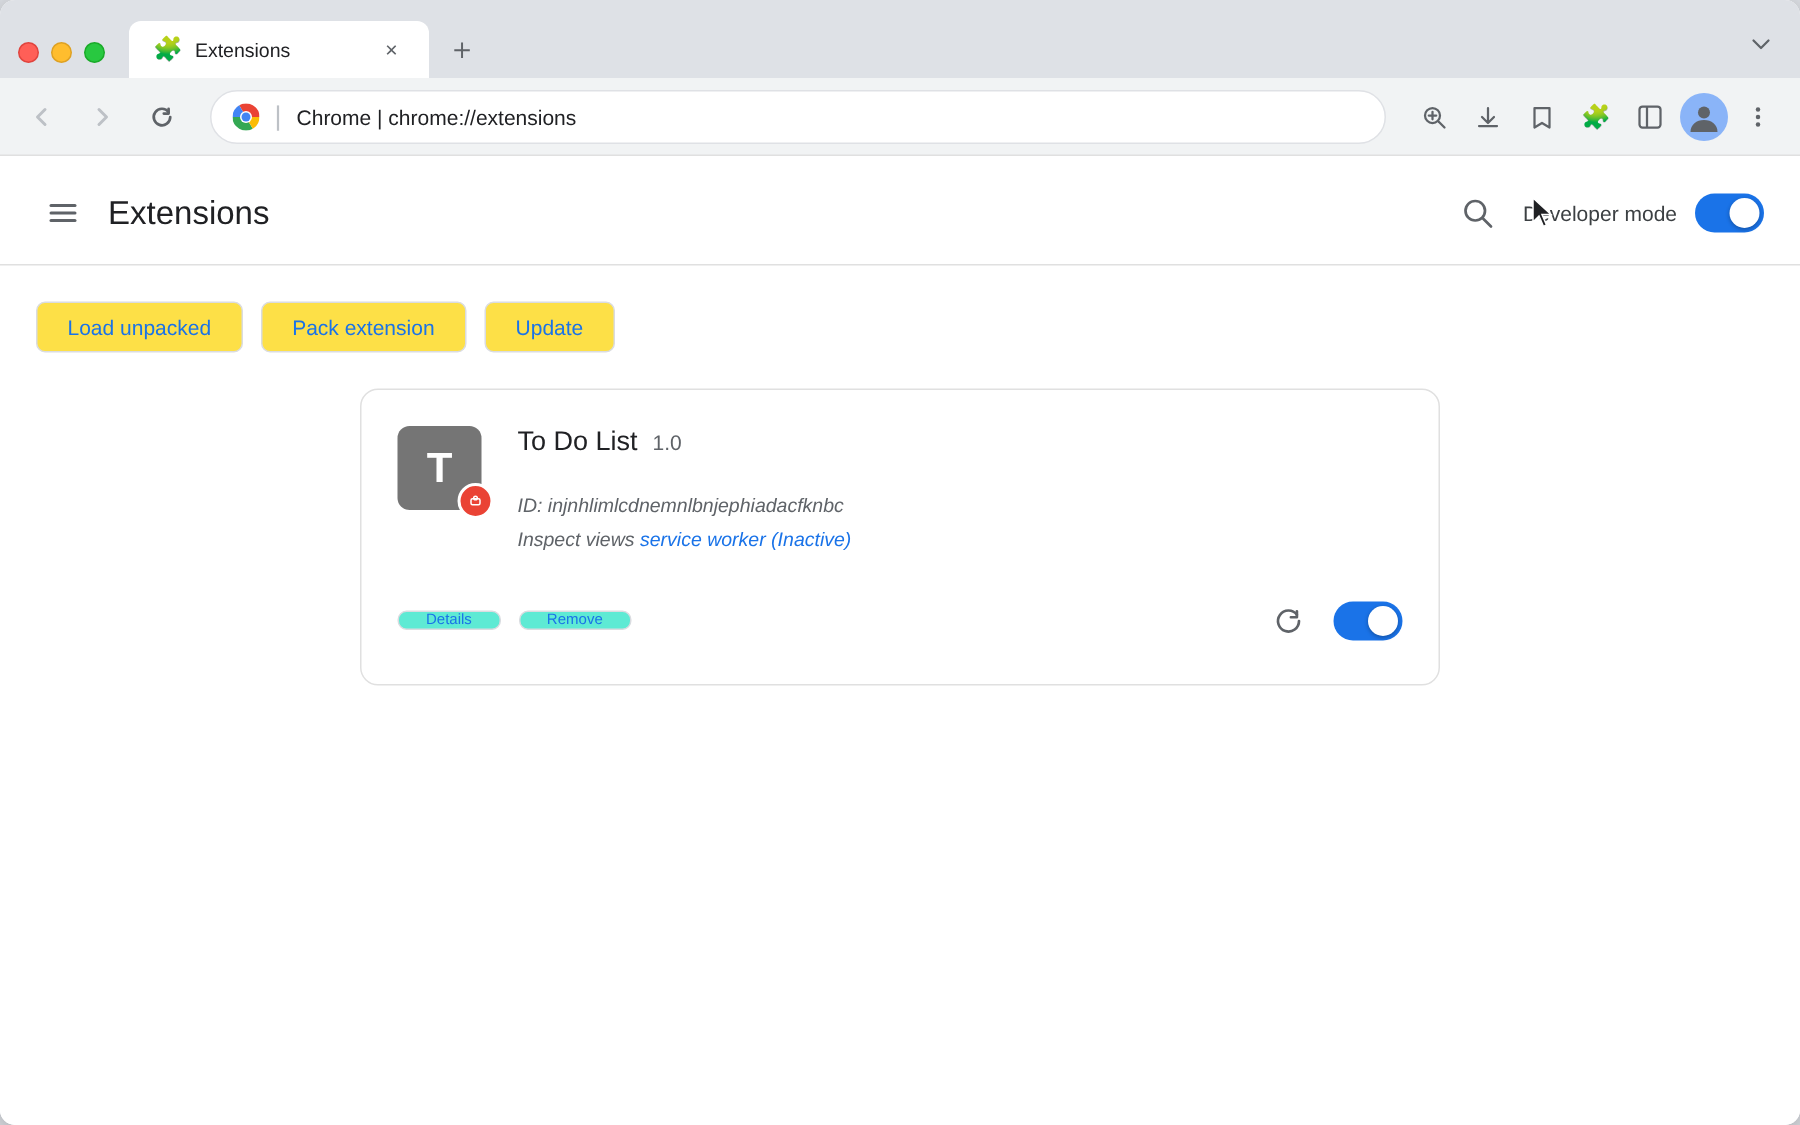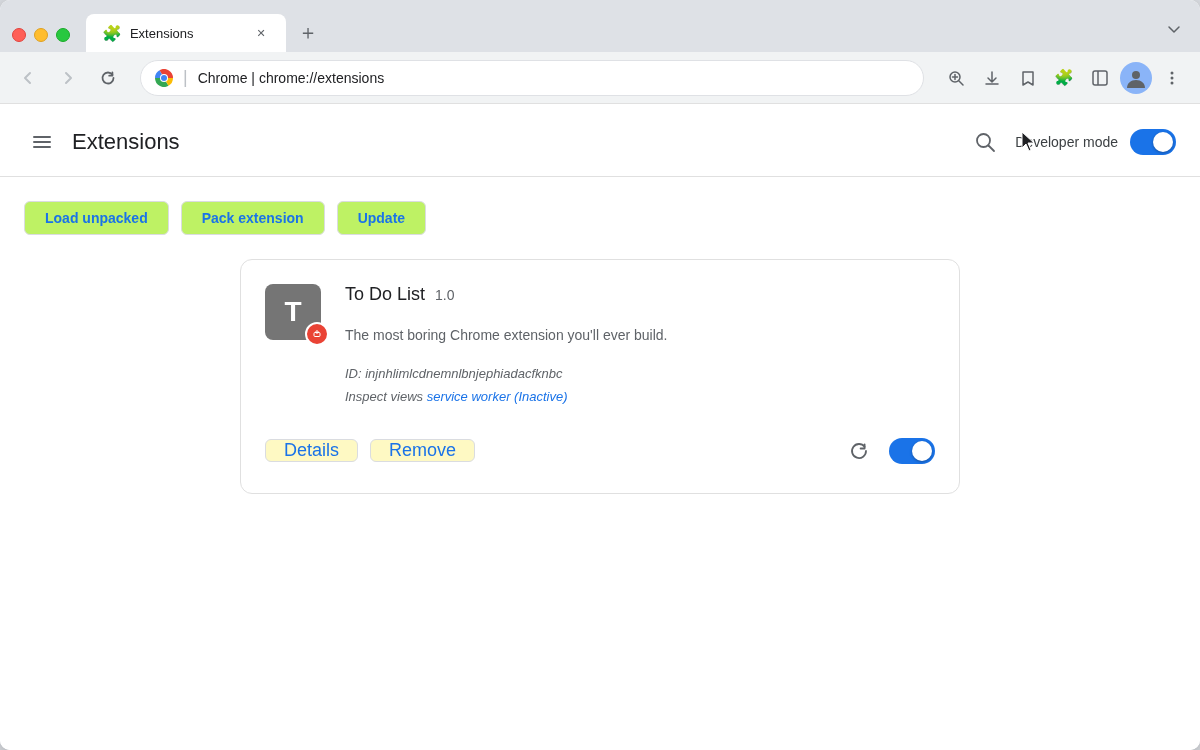--- a/index.html
+++ b/index.html
@@ -303,24 +303,24 @@
     .action-bar {
       display: flex;
       gap: 12px;
       padding: 24px 24px 0 24px;
     }
 
     .action-btn {
       padding: 8px 20px;
       border: 1.5px solid #dadce0;
       border-radius: 6px;
-      background: #bef264;
+      background: #fde047;
       color: #1a73e8;
       font-size: 14px;
-      font-weight: 700;
+      font-weight: 400;
       cursor: pointer;
     }
 
     
     .extensions-list {
       padding: 24px;
     }
 
     
     .extension-card {
@@ -420,23 +420,23 @@
       display: flex;
       align-items: center;
       gap: 12px;
       padding-top: 4px;
     }
 
     .card-btn {
       padding: 0 18px;
       border: 1.5px solid #dadce0;
       border-radius: 6px;
-      background: #fef9c3;
+      background: #5eead4;
       color: #1a73e8;
-      font-size: 18px;
+      font-size: 10px;
       font-weight: 500;
       cursor: pointer;
     }
 
     .spacer { flex: 1; }
 
     .refresh-btn {
       width: 36px;
       height: 36px;
       display: flex;
@@ -620,21 +620,20 @@
                 <rect x="3" y="4.5" width="6" height="4" rx="1" stroke="#fff" stroke-width="1"></rect>
                 <circle cx="6" cy="4" r="1.2" stroke="#fff" stroke-width="1"></circle>
               </svg>
             </div>
           </div>
           <div class="ext-info">
             <div class="ext-title-row">
               <span class="ext-name">To Do List</span>
               <span class="ext-version">1.0</span>
             </div>
-            <div class="ext-description">The most boring Chrome extension you'll ever build.</div>
             <div class="ext-meta">
               <div>ID: <span>injnhlimlcdnemnlbnjephiadacfknbc</span></div>
               <div>
                 <span>Inspect views</span>&nbsp;<a href="#">service worker (Inactive)</a>
               </div>
             </div>
           </div>
         </div>
         <div class="card-bottom">
           <button class="card-btn">Details</button>

